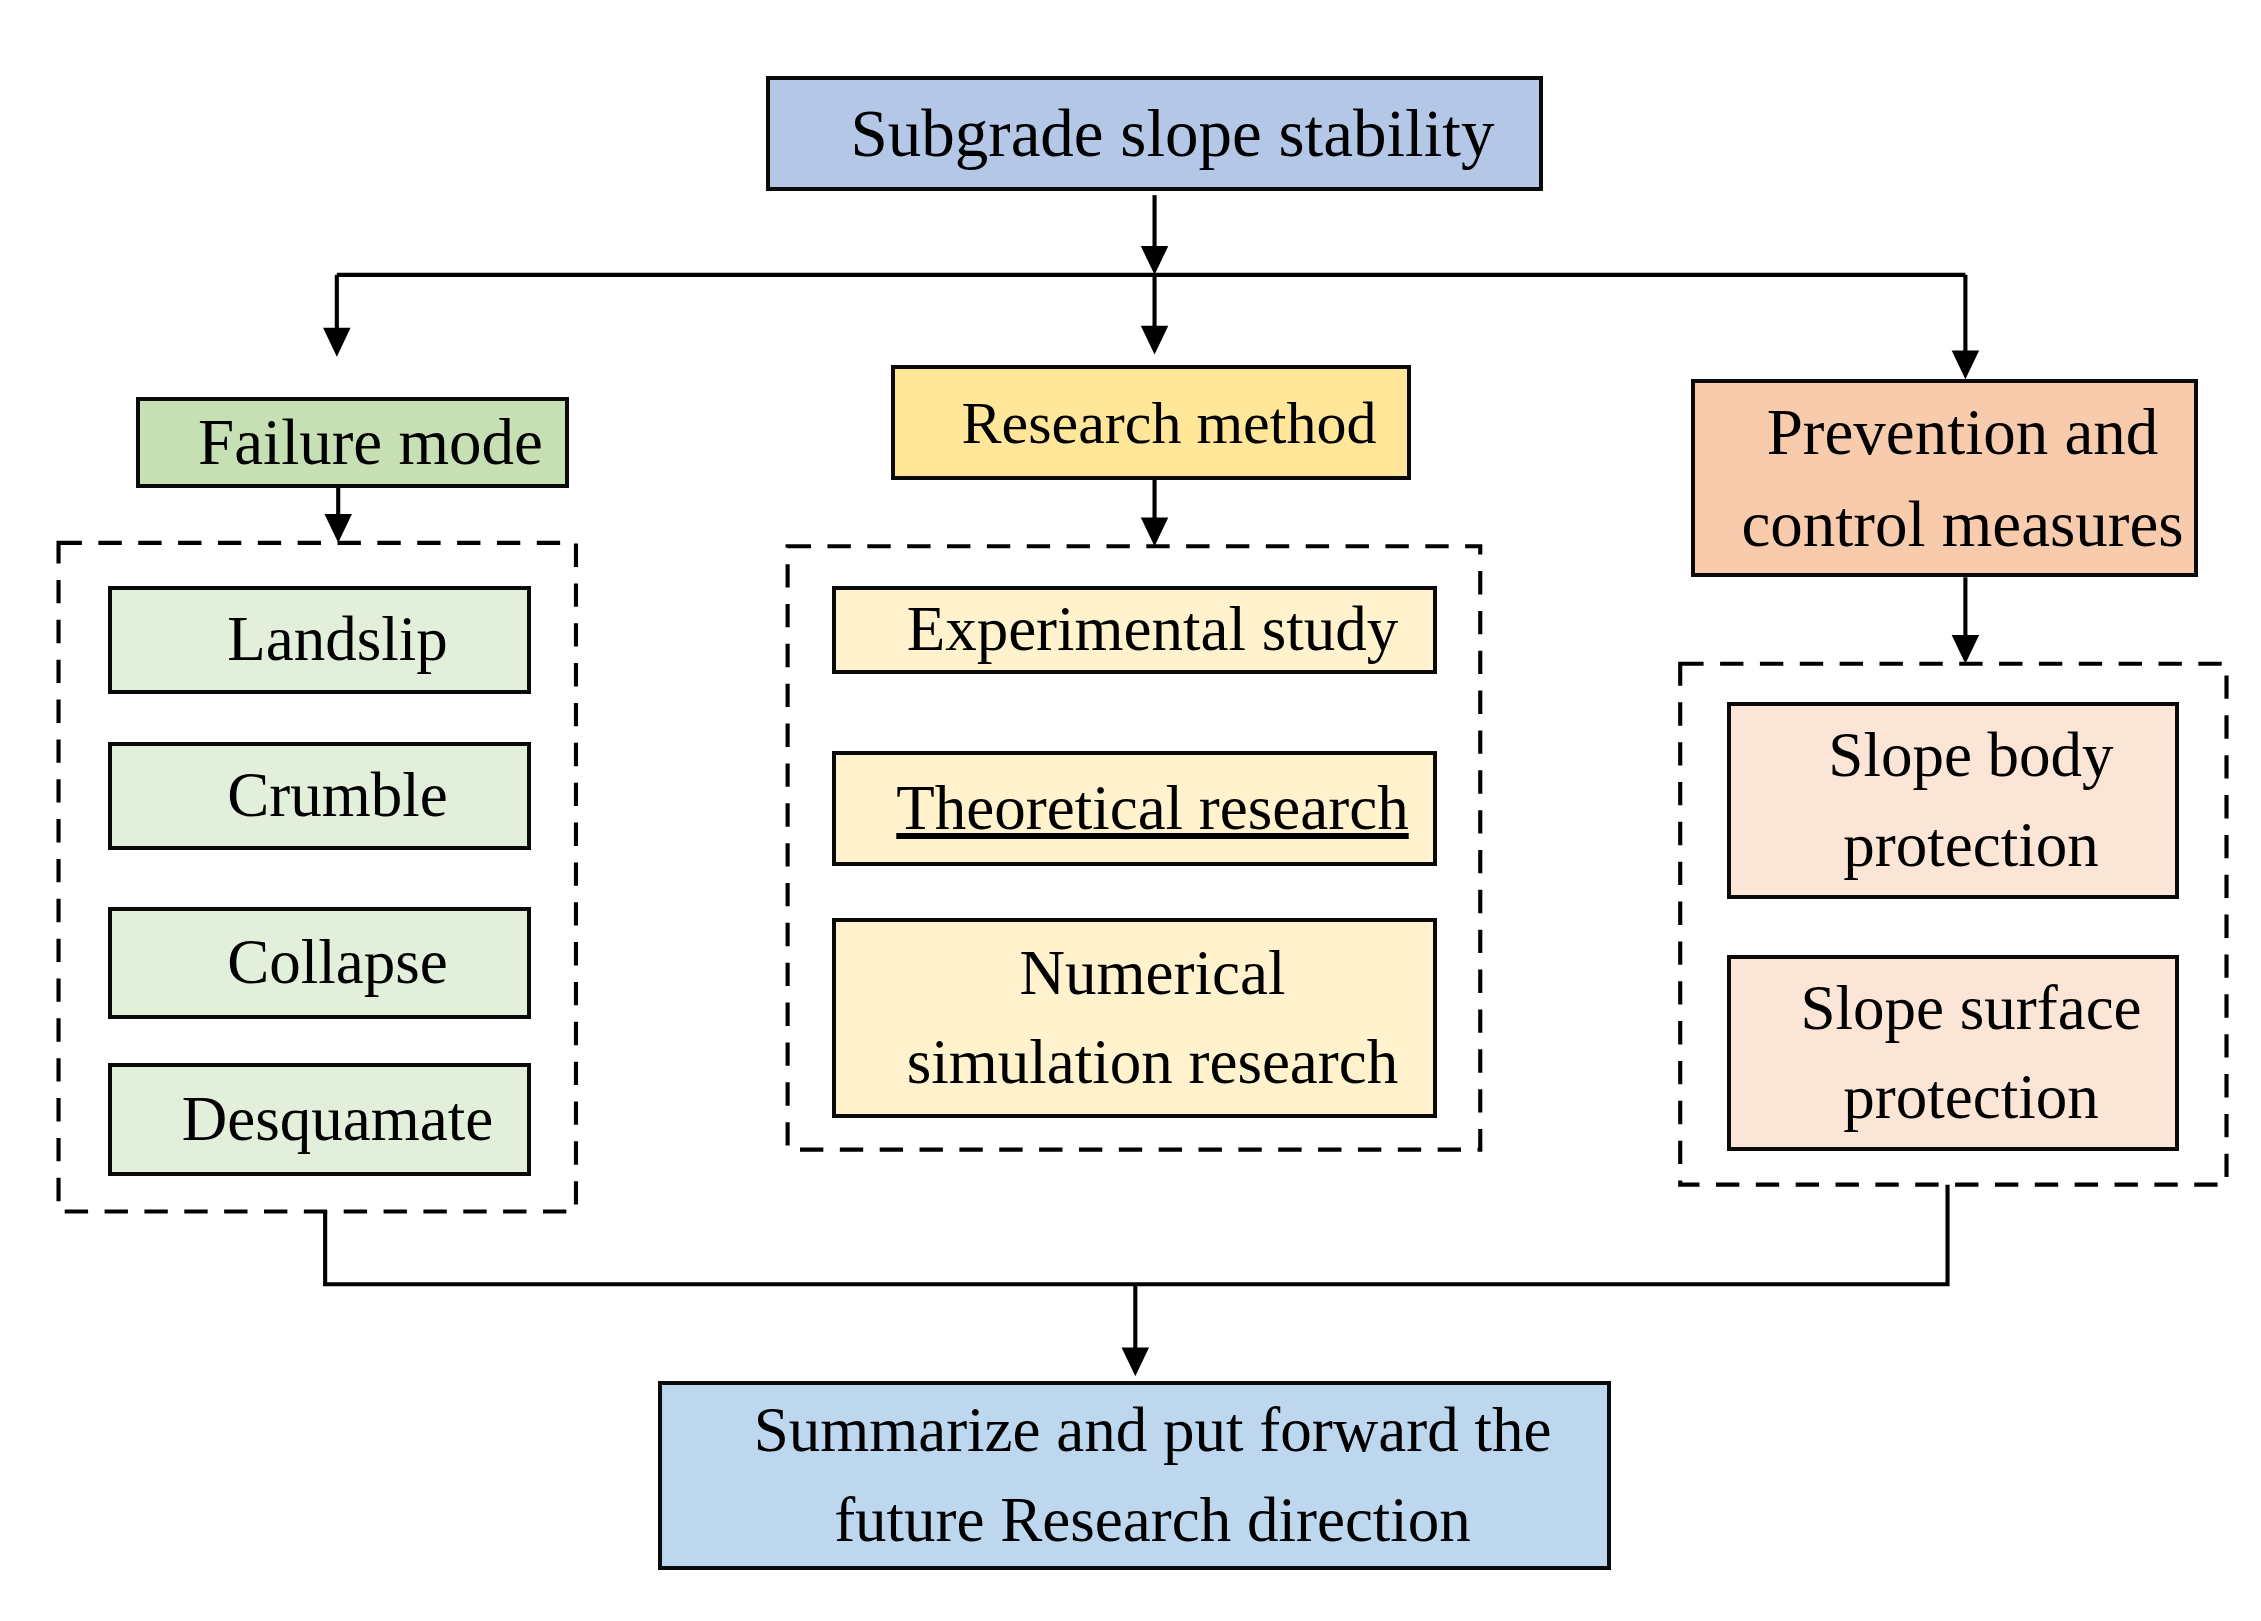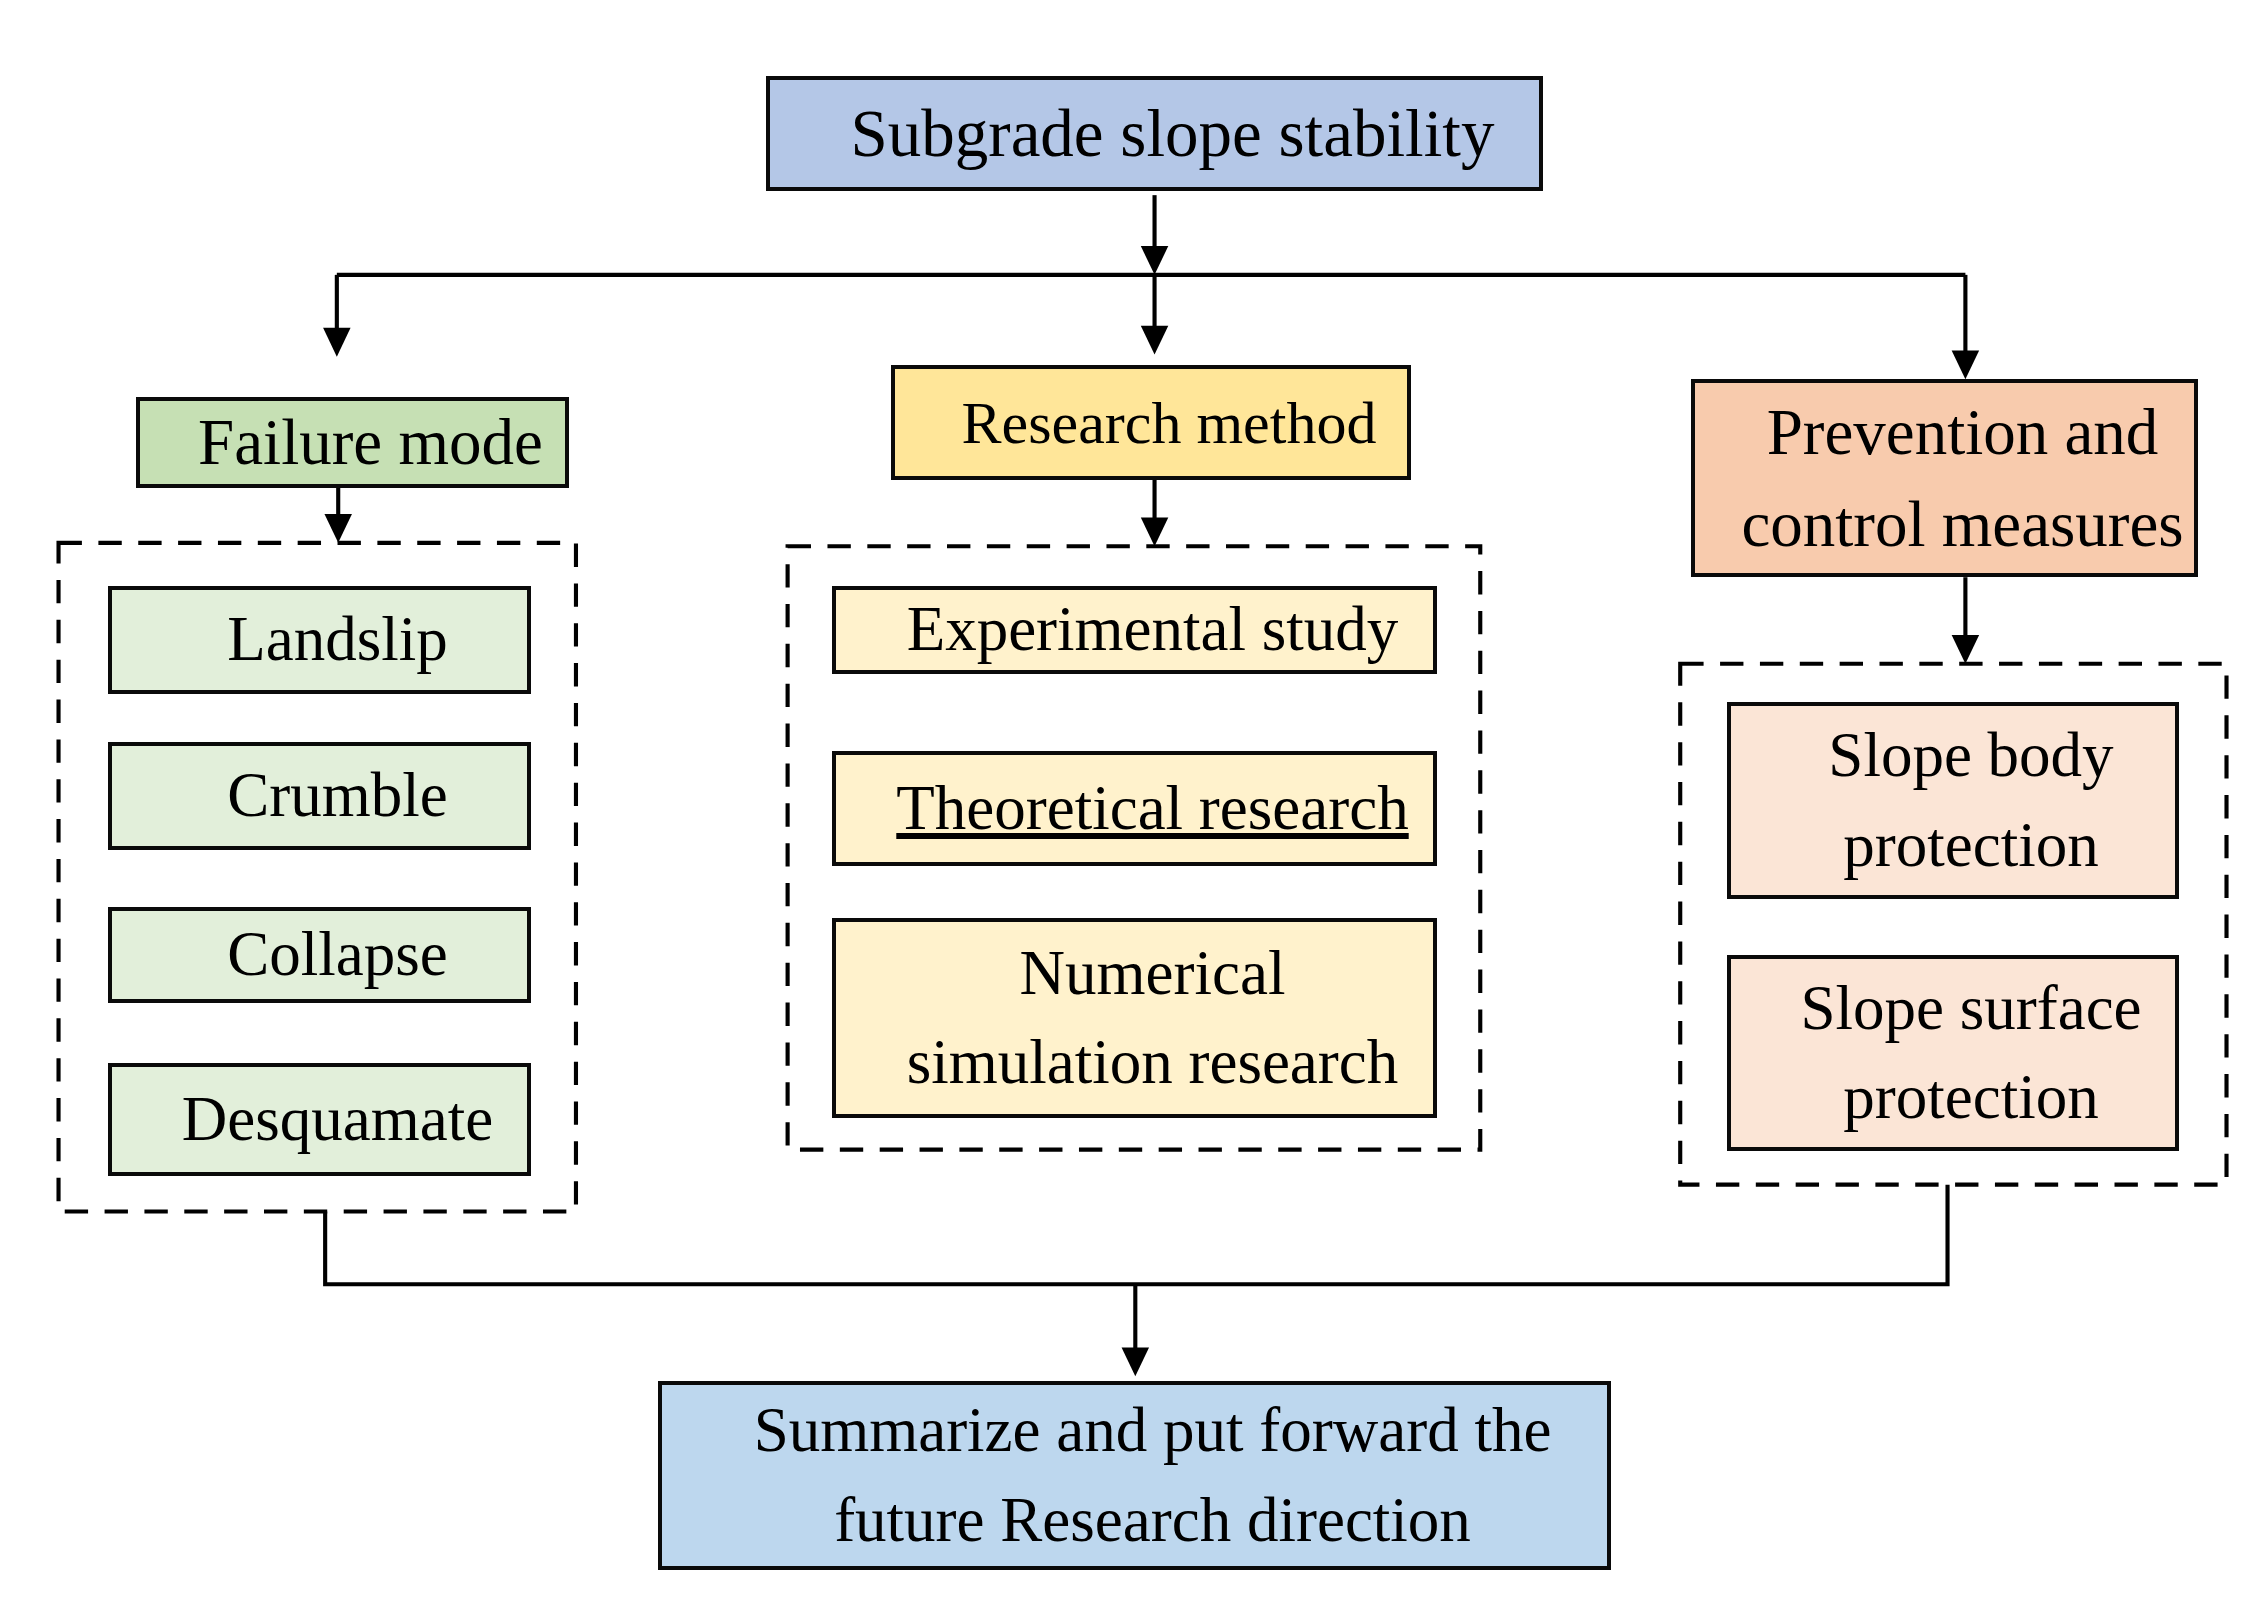--- a/index.html
+++ b/index.html
@@ -98,21 +98,21 @@
 
   <div class="box lvl1 root-node" style="left:766px; top:76px; width:777px; height:115px;">Subgrade slope stability</div>
 
   <div class="box lvl2 failure-hd" style="left:136px; top:357px; width:433px; height:91px;margin-top:40px;">Failure mode</div>
   <div class="box lvl2 research-hd" style="left:891px; top:365px; width:520px; height:115px; font-size:60px;">Research method</div>
   <div class="box lvl2 prevention-hd multiline" style="left:1691px; top:379px; width:507px; height:198px;">Prevention and
 control measures</div>
 
   <div class="box item failure-item" style="left:108px; top:586px; width:423px; height:108px;">Landslip</div>
   <div class="box item failure-item" style="left:108px; top:742px; width:423px; height:108px;">Crumble</div>
-  <div class="box item failure-item" style="left:108px; top:907px; width:423px; height:96px;">Collapse</div>
+  <div class="box item failure-item" style="left:108px; top:907px; width:423px; height:112px;">Collapse</div>
   <div class="box item failure-item" style="left:108px; top:1063px; width:423px; height:113px;">Desquamate</div>
 
   <div class="box item research-item" style="left:832px; top:586px; width:605px; height:88px;">Experimental study</div>
   <div class="box item research-item" style="left:832px; top:751px; width:605px; height:115px;text-decoration:underline;">Theoretical research</div>
   <div class="box item research-item multiline" style="left:832px; top:918px; width:605px; height:200px;">Numerical
 simulation research</div>
 
   <div class="box item prevention-item multiline" style="left:1727px; top:702px; width:452px; height:197px;">Slope body
 protection</div>
   <div class="box item prevention-item multiline" style="left:1727px; top:955px; width:452px; height:196px;">Slope surface

